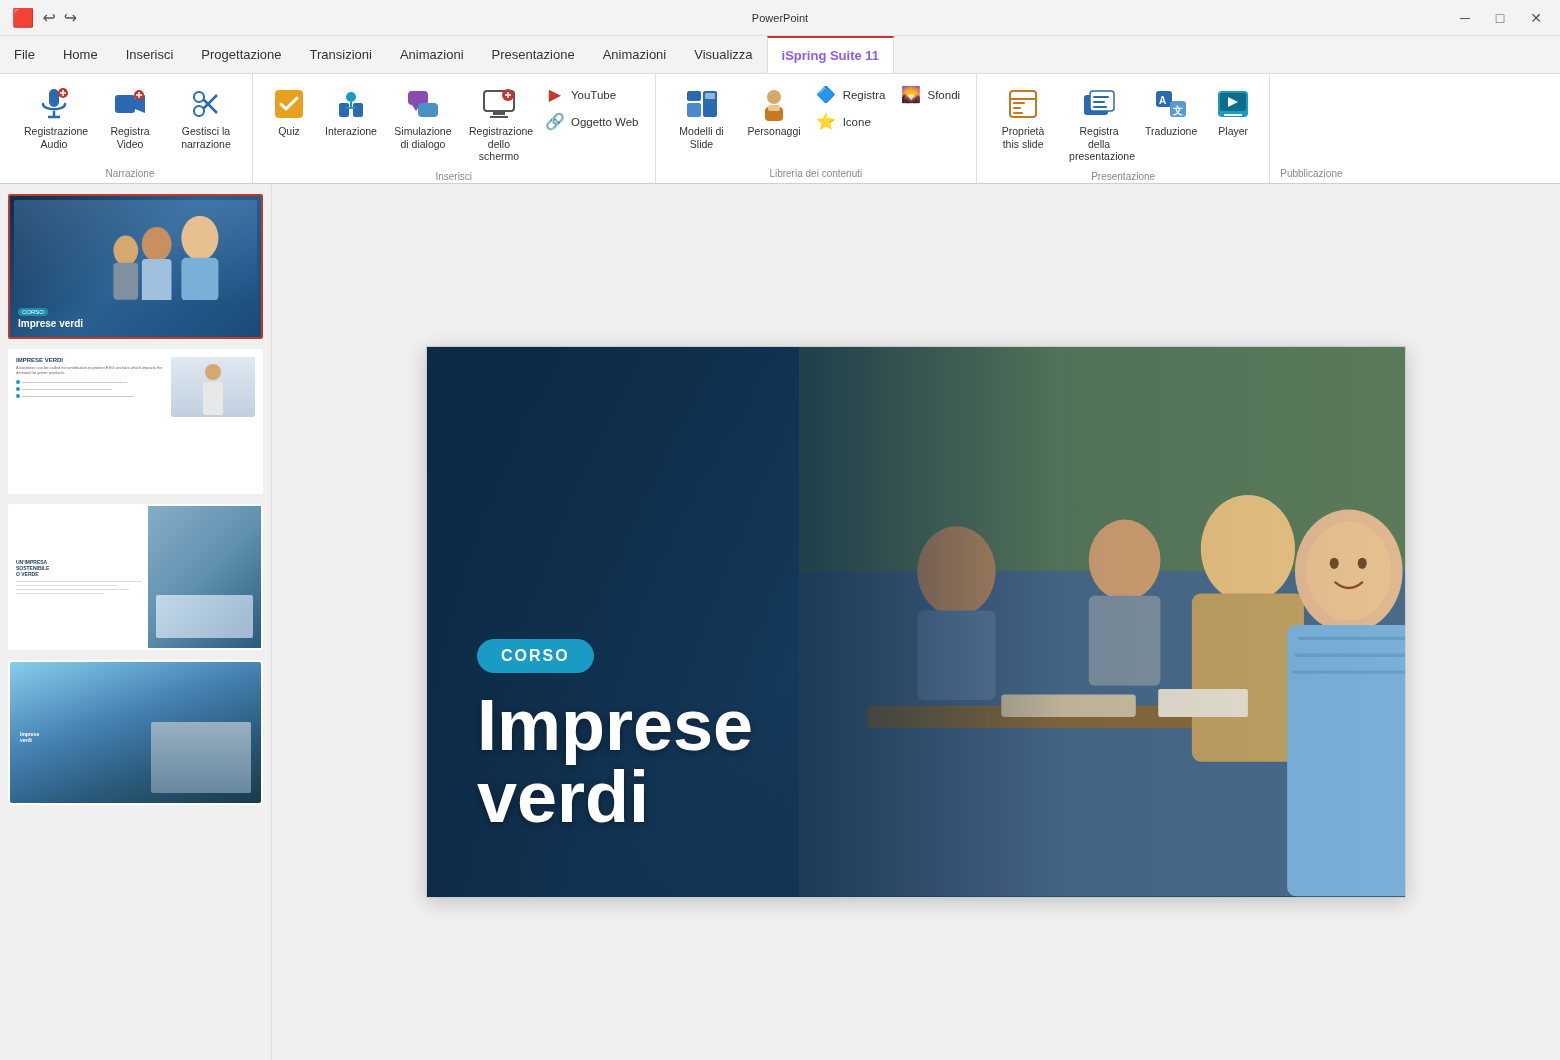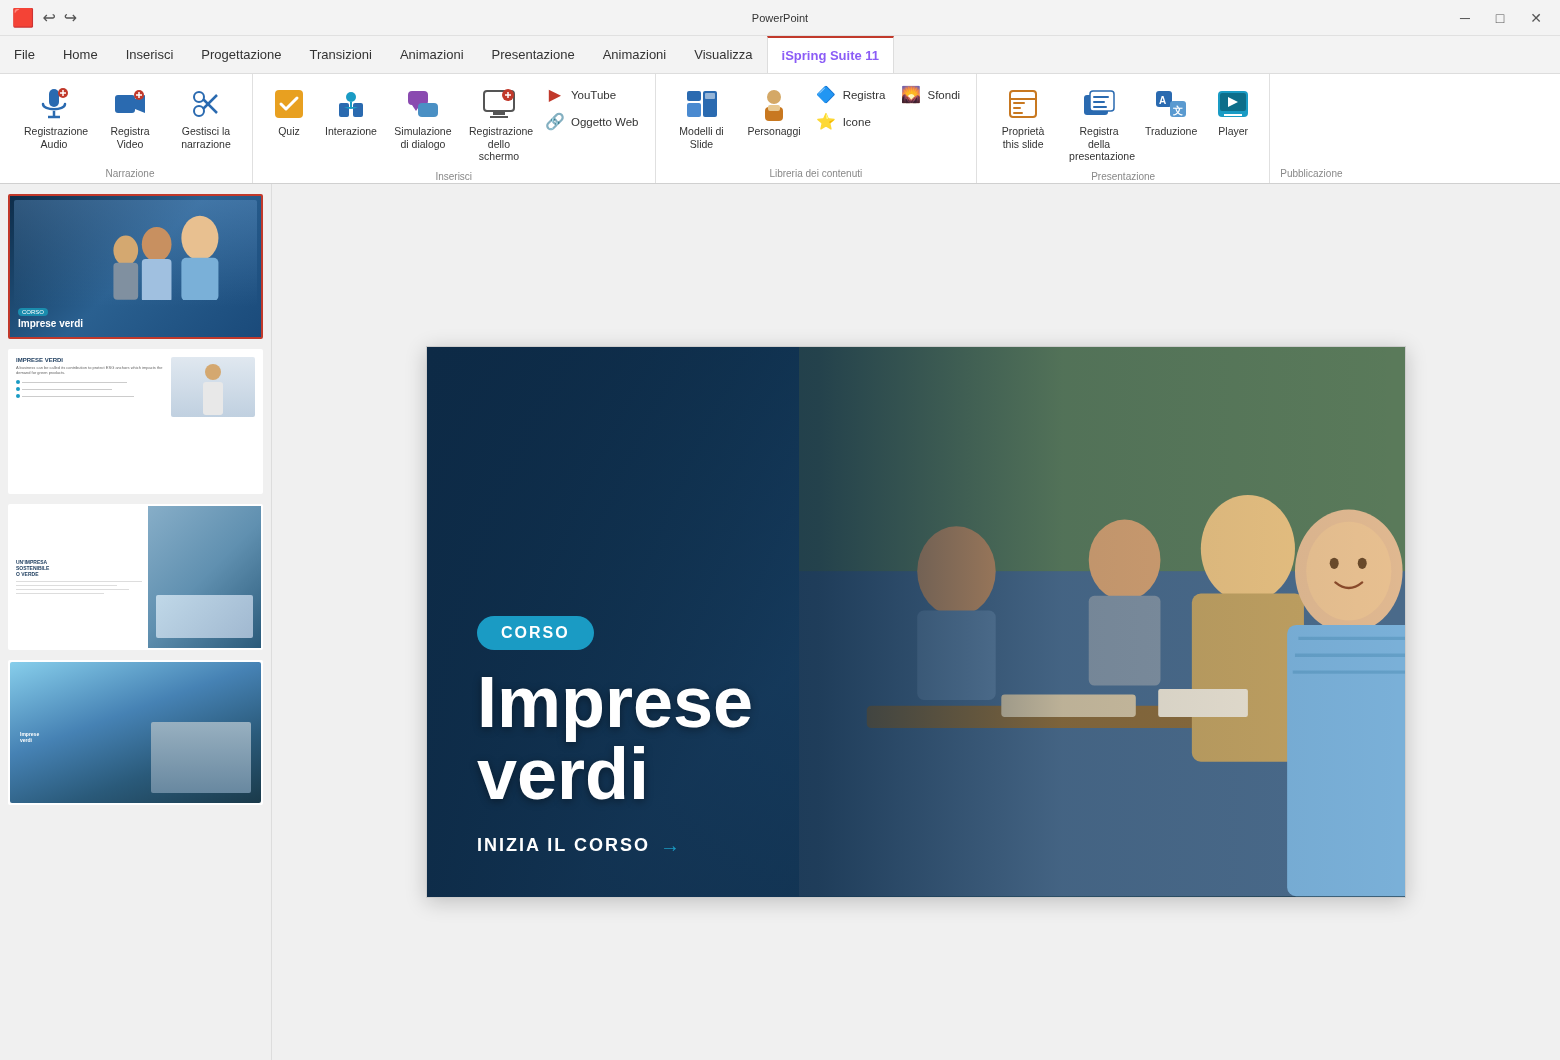--- a/index.html
+++ b/index.html
@@ -662,22 +662,18 @@
         </div>
 
         <div style="position:absolute;inset:0;background:linear-gradient(to right, rgba(13,42,70,0.95) 0%, rgba(13,42,70,0.7) 40%, rgba(13,42,70,0.1) 65%, transparent 100%);"></div>
 
         <div class="slide-overlay">
           <div class="slide-badge">CORSO</div>
           <div class="slide-title">
             <span>Imprese</span><br>
             <span>verdi</span>
           </div>
-          <div class="slide-cta">
-            <span>INIZIA IL CORSO</span>
-            <span class="slide-cta-arrow">→</span>
-          </div>
         </div>
       </div>
     </div>
   </div>
 
 </div>
 
 </body></html>

